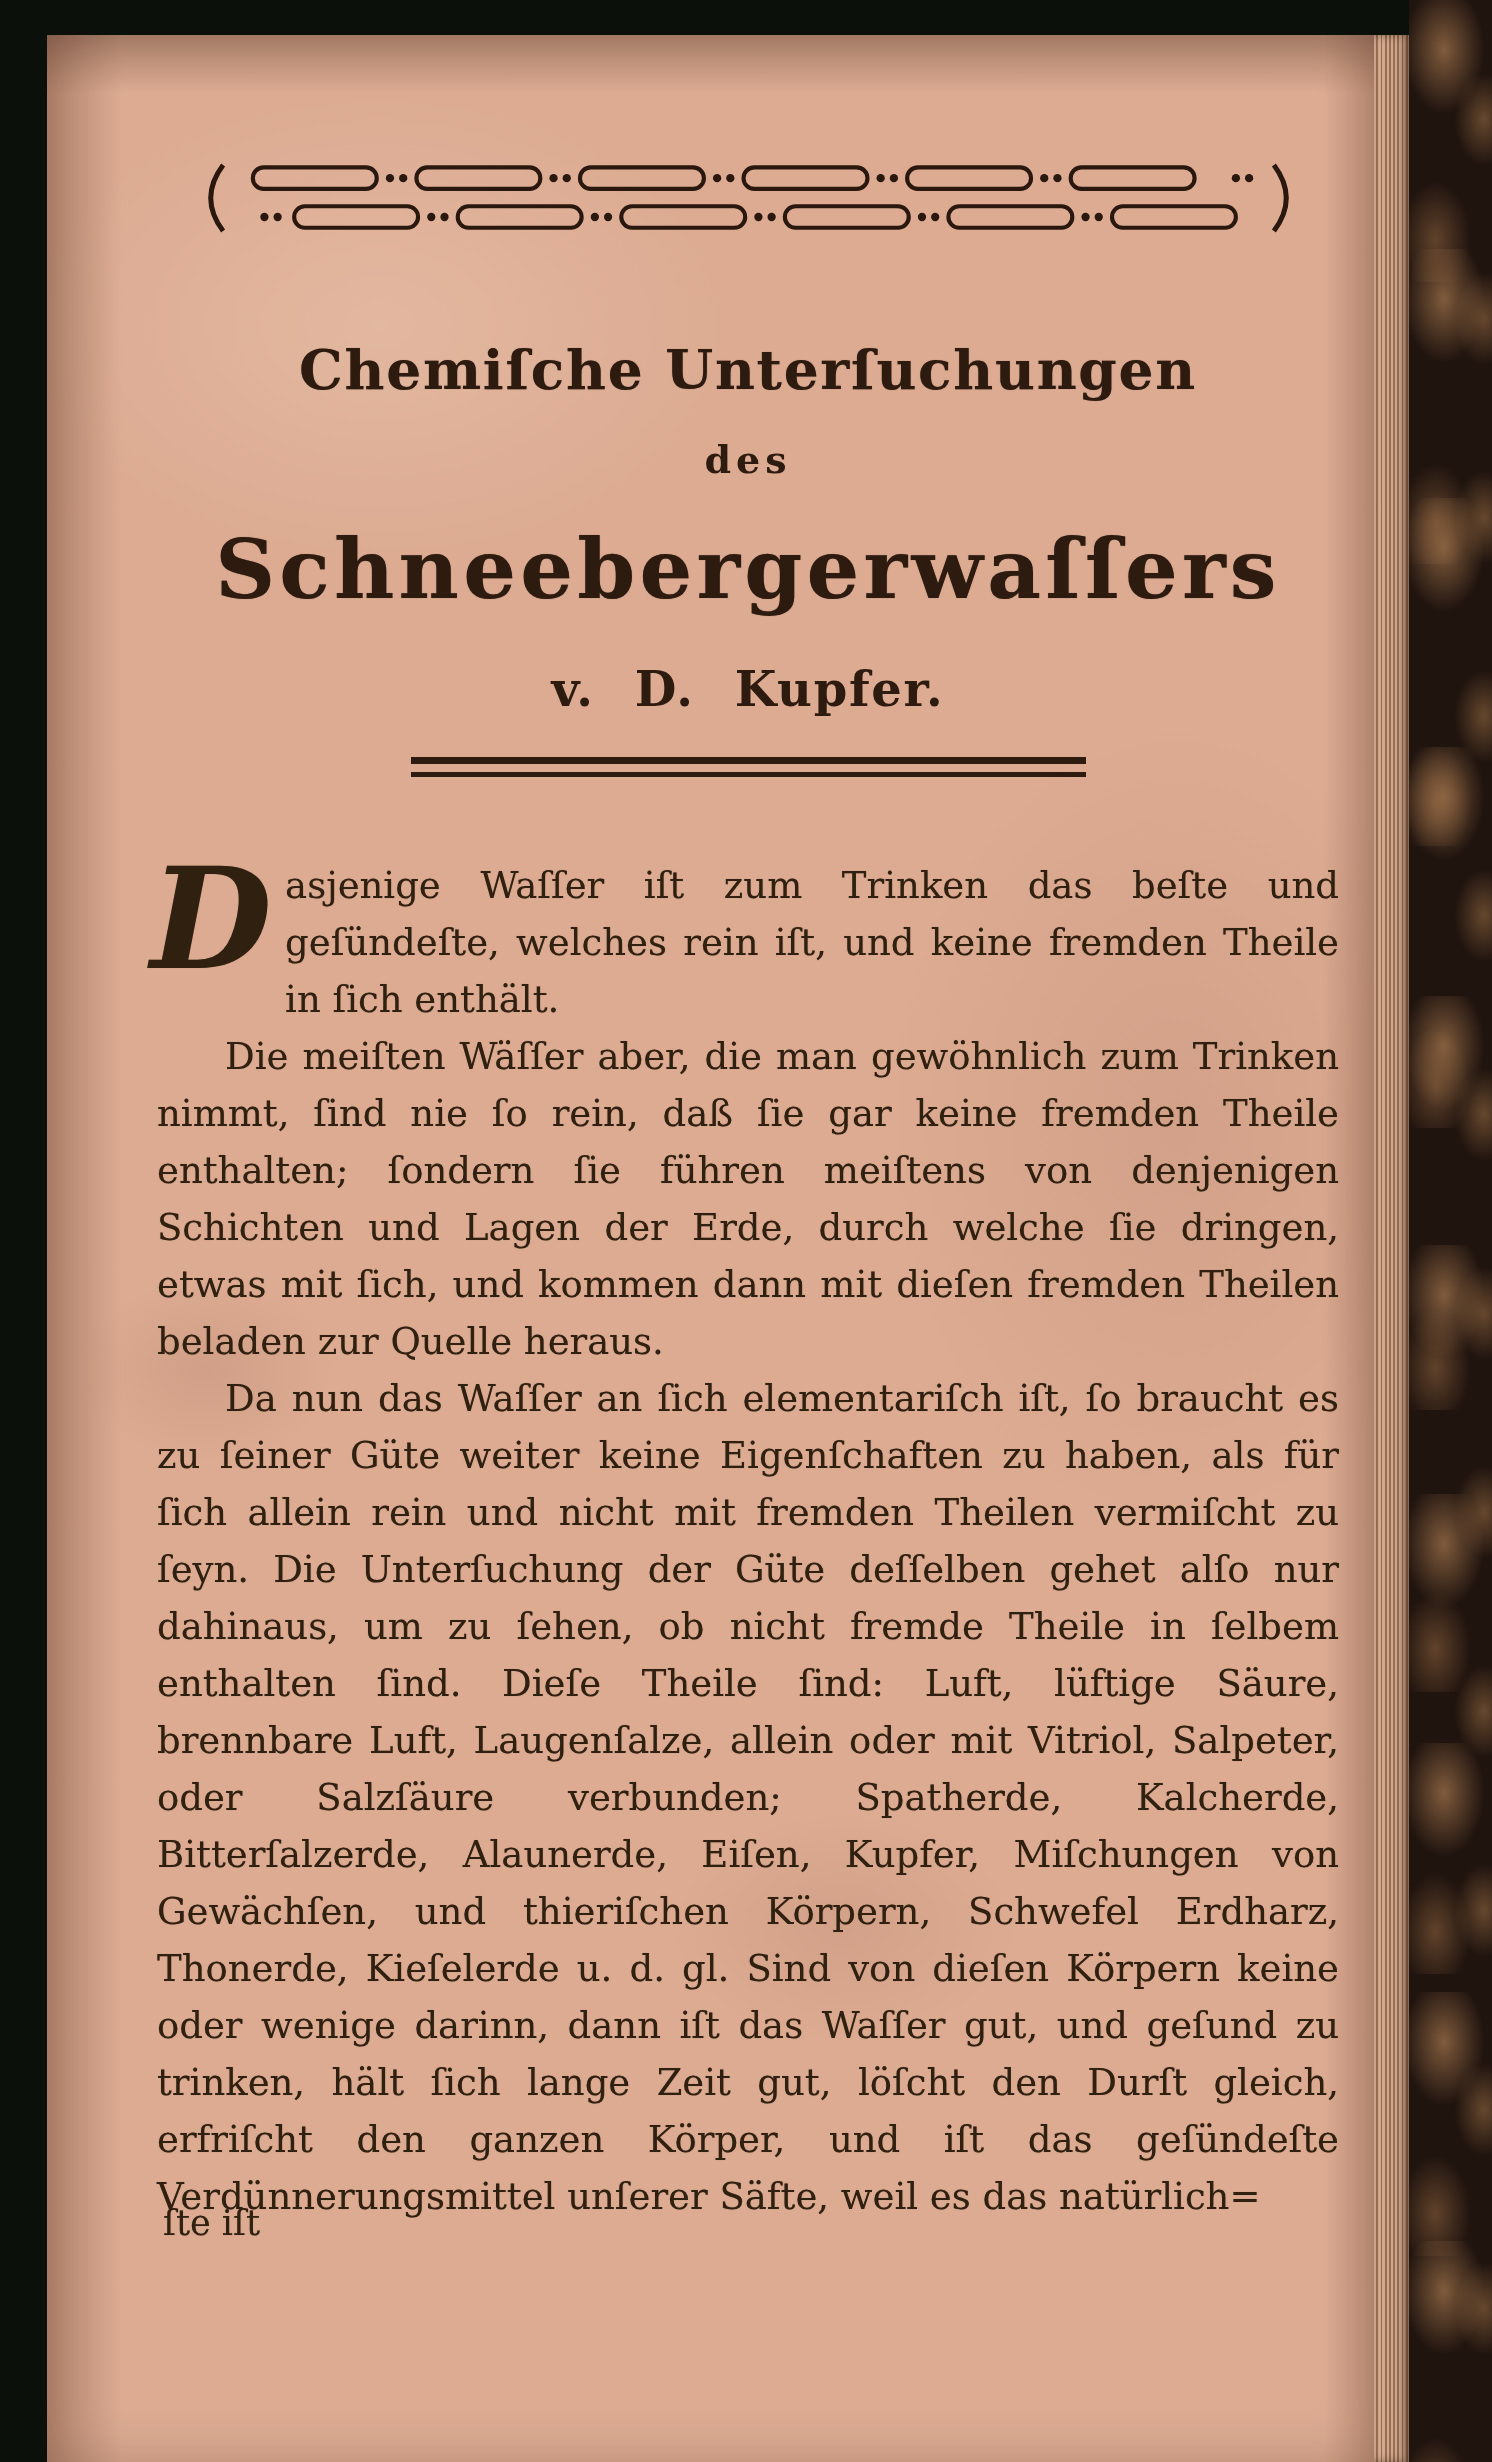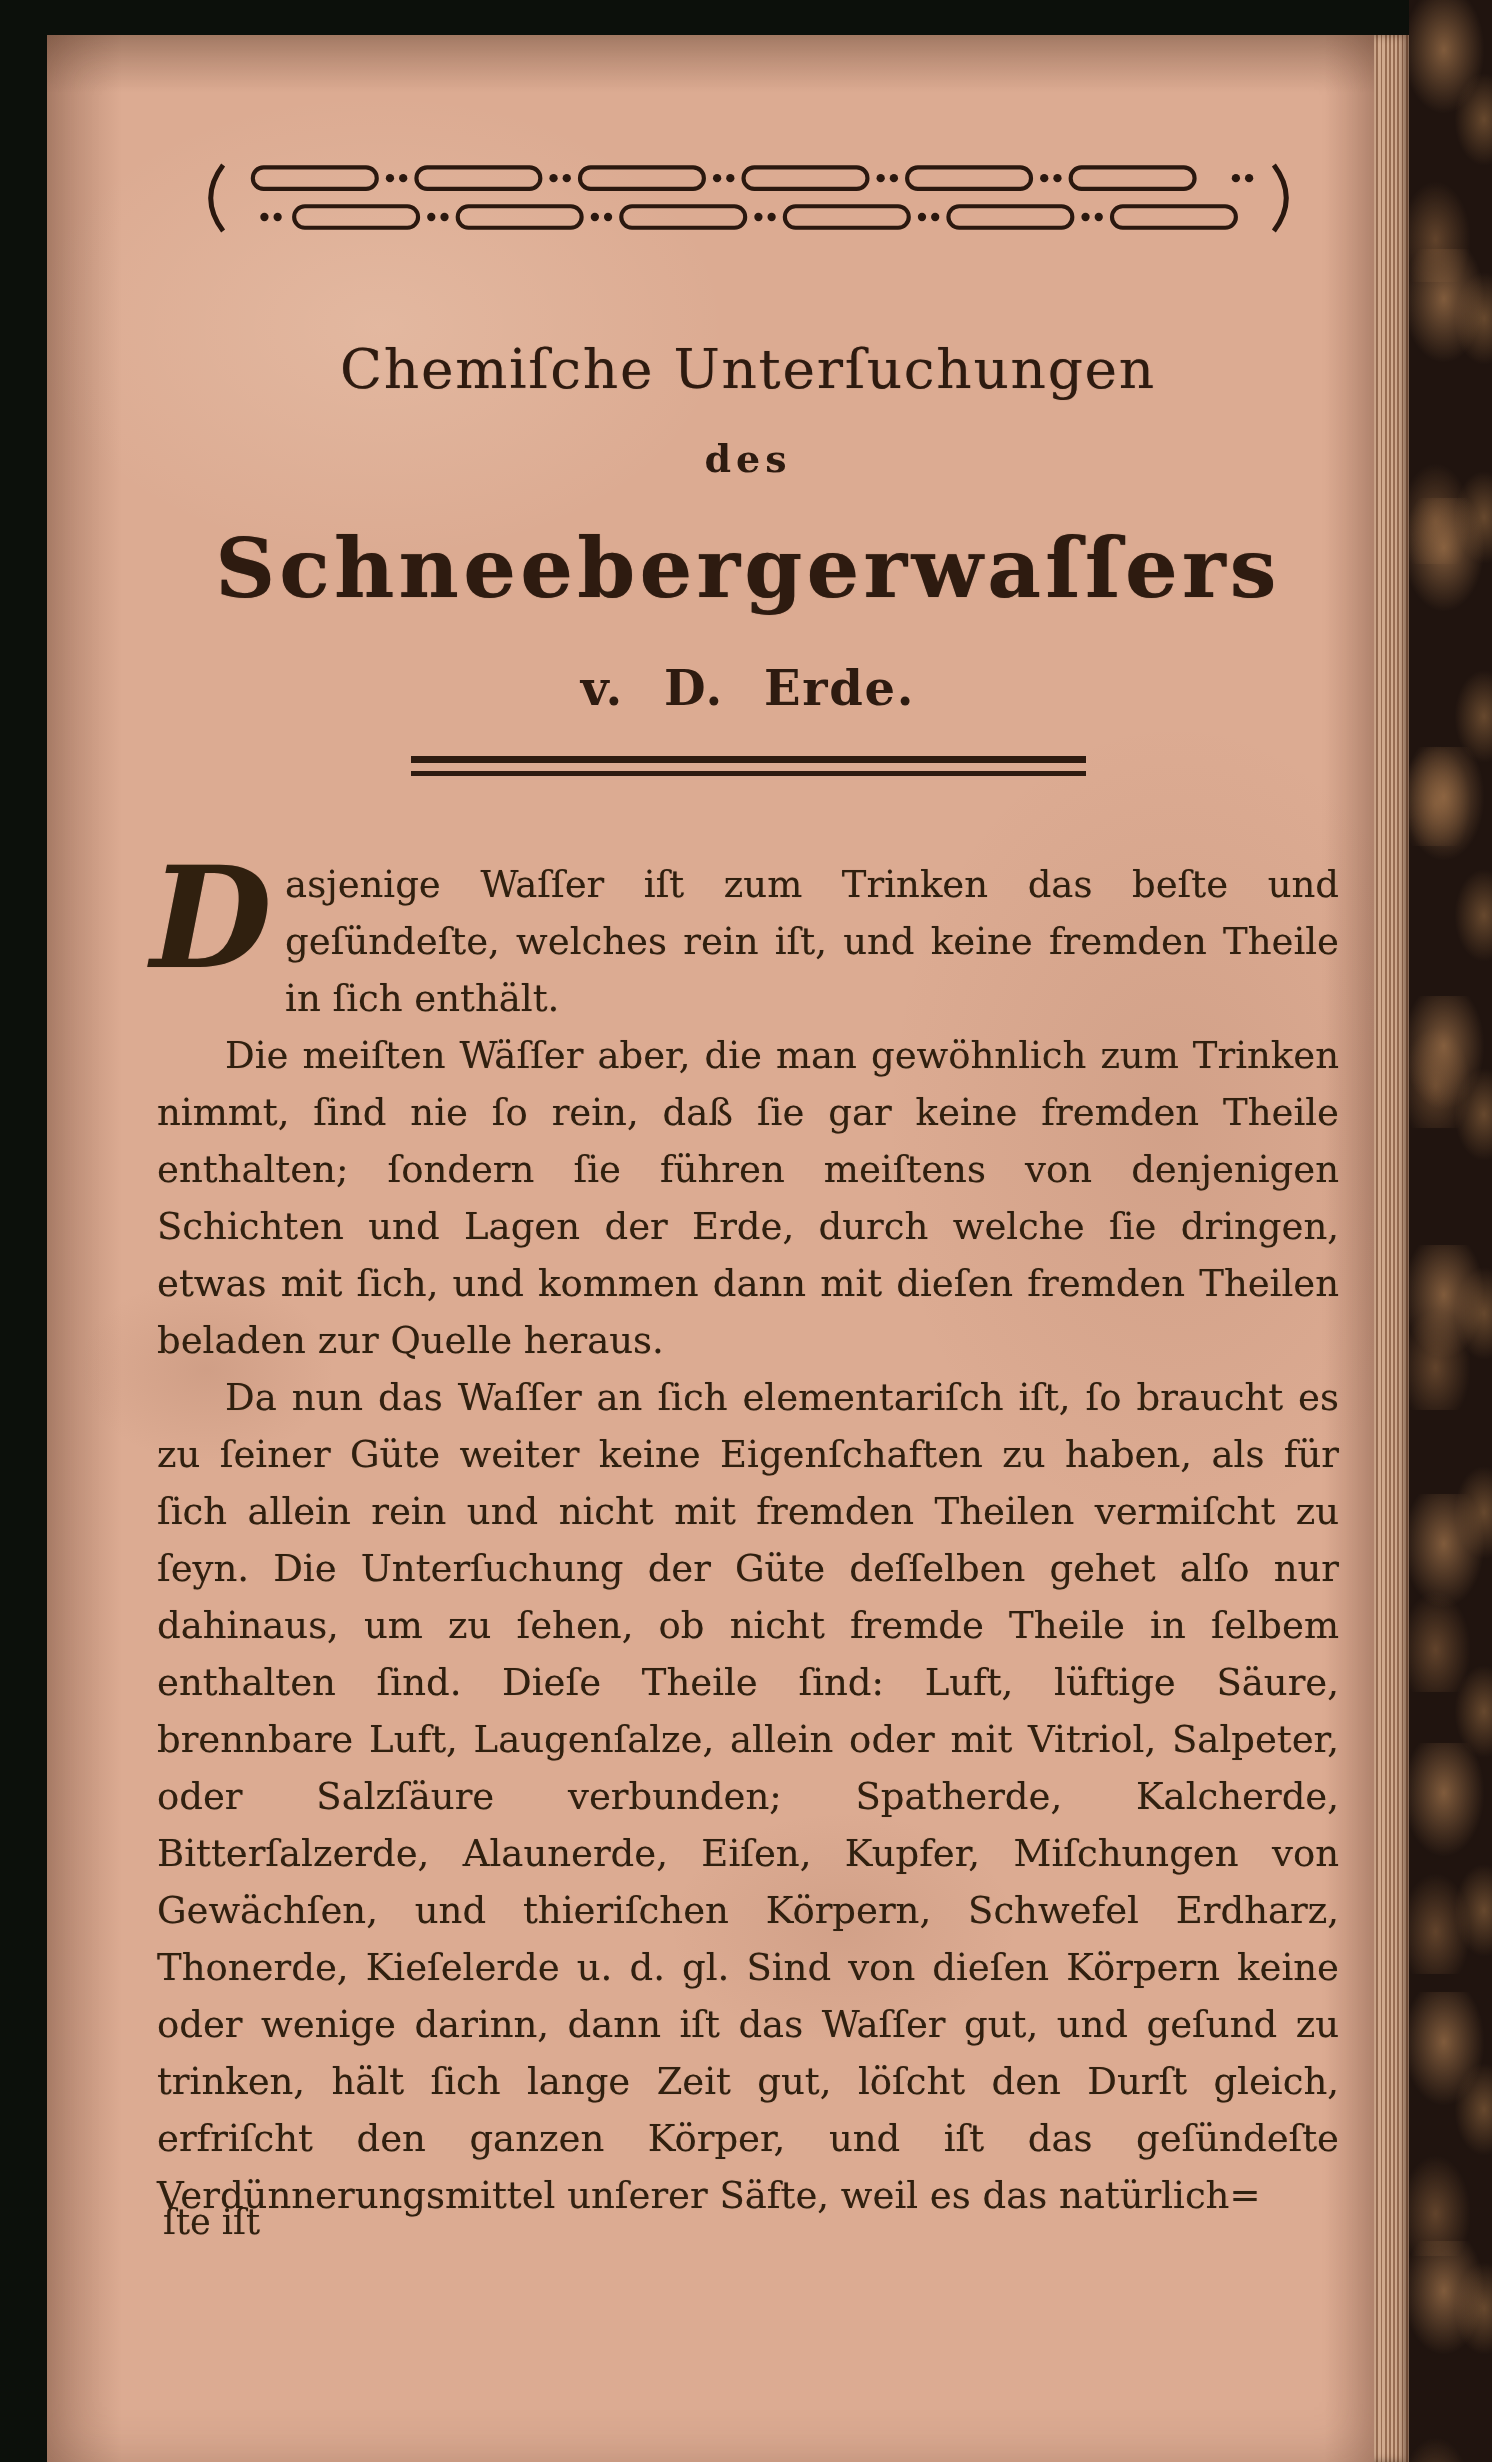--- a/index.html
+++ b/index.html
@@ -31,21 +31,21 @@
     padding:125px 35px 0 110px;
     color:#2e1b10;
   }
 
   
   .ornament-wrap{text-align:center;margin-bottom:98px;}
 
   
   .title-block{text-align:center;color:#2e1b10;}
   .t1{
-    font-size:55px;font-weight:400;letter-spacing:1.7px;
+    font-size:55px;font-weight:700;letter-spacing:1.7px;
     text-shadow:0 0 0.8px rgba(46,27,16,.55);
     margin:0 0 35px 0;
   }
   .t2{
     font-size:38px;font-weight:700;letter-spacing:5px;
     margin:0 0 38px 0;
     text-align:center;
   }
   .t3{
     font-size:83px;font-weight:700;letter-spacing:4.2px;
@@ -157,21 +157,21 @@
             <circle cx="1276" cy="22" r="5"></circle>
               <circle cx="1260" cy="22" r="5"></circle>
           </g>
         </svg>
       </div>
 
       <div class="title-block">
         <div class="t1">Chemiſche Unterſuchungen</div>
         <div class="t2">des</div>
         <div class="t3">Schneebergerwaſſers</div>
-        <div class="byline">v. D. Erde.</div>
+        <div class="byline">v. D. Kupfer.</div>
         <div class="double-rule"></div>
       </div>
 
       <div class="bodytext">
         <p><span class="dropcap">D</span><span>asjenige Waſſer iſt zum Trinken das beſte und geſündeſte, welches rein iſt, und keine fremden Theile in ſich enthält.</span></p>
         <p class="indent">Die meiſten Wäſſer aber, die man gewöhnlich zum Trinken nimmt, ſind nie ſo rein, daß ſie gar keine fremden Theile enthalten; ſondern ſie führen meiſtens von denjenigen Schichten und Lagen der Erde, durch welche ſie dringen, etwas mit ſich, und kommen dann mit dieſen fremden Theilen beladen zur Quelle heraus.</p>
         <p class="indent">Da nun das Waſſer an ſich elementariſch iſt, ſo braucht es zu ſeiner Güte weiter keine Eigenſchaften zu haben, als für ſich allein rein und nicht mit fremden Theilen vermiſcht zu ſeyn. Die Unterſuchung der Güte deſſelben gehet alſo nur dahinaus, um zu ſehen, ob nicht fremde Theile in ſelbem enthalten ſind. Dieſe Theile ſind: Luft, lüftige Säure, brennbare Luft, Laugenſalze, allein oder mit Vitriol, Salpeter, oder Salzſäure verbunden; Spatherde, Kalcherde, Bitterſalzerde, Alaunerde, Eiſen, Kupfer, Miſchungen von Gewächſen, und thieriſchen Körpern, Schwefel Erdharz, Thonerde, Kieſelerde u. d. gl. Sind von dieſen Körpern keine oder wenige darinn, dann iſt das Waſſer gut, und geſund zu trinken, hält ſich lange Zeit gut, löſcht den Durſt gleich, erfriſcht den ganzen Körper, und iſt das geſündeſte Verdünnerungsmittel unſerer Säfte, weil es das natürlich=</p>
       </div>
 
       <div class="footer-fragment">ſte iſt</div>

